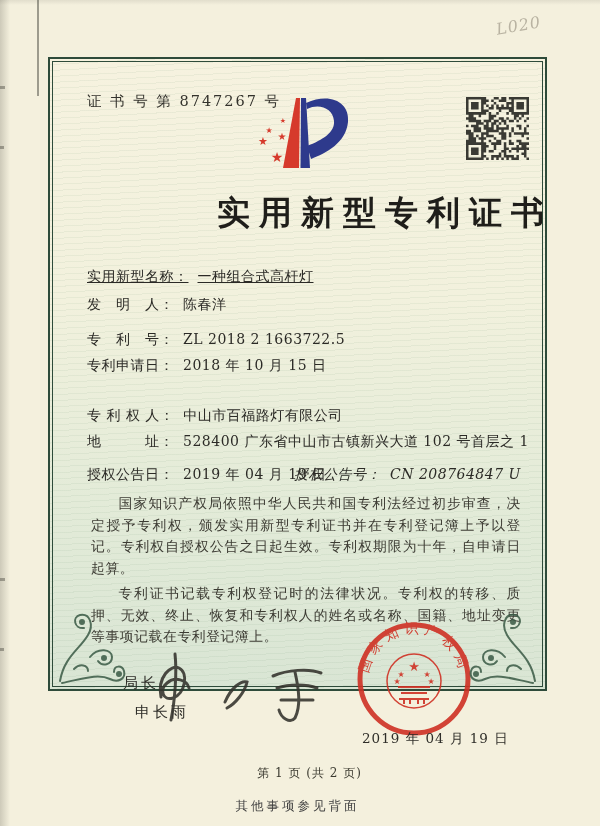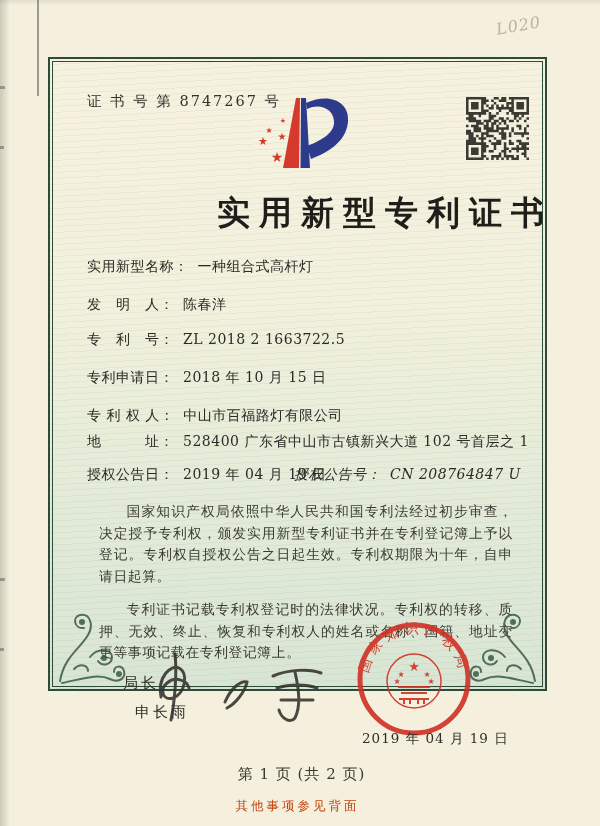--- a/index.html
+++ b/index.html
@@ -42,33 +42,33 @@
     font-size:33px;font-weight:600;letter-spacing:9px;color:#1f1e1a;margin:8px;}
 
   .row{position:absolute;left:37px;width:450px;font-size:14px;line-height:20px;
     color:#2b2a26;white-space:pre;}
   .row .lab{letter-spacing:.5px;}
   .row .val{margin-left:9px;letter-spacing:.5px;}
   .pair2{position:absolute;left:207px;top:0;white-space:pre;font-style:italic;}
 
   .paras{position:absolute;left:37px;top:430px;width:438px;font-size:13.8px;
     line-height:21.5px;color:#3c3b33;letter-spacing:.6px;text-align:justify;}
-  .paras p{margin:12px;text-indent:2em;}
+  .paras p{margin:4px;text-indent:2em;}
 
   .sig-label{position:absolute;left:37px;font-size:15px;letter-spacing:3px;color:#2e2d28;}
   .signature-svg{position:absolute;left:77px;top:583px;}
 
   .seal-svg{position:absolute;left:304px;top:560px;}
   .seal-date{position:absolute;left:312px;top:671px;font-size:13.5px;
     letter-spacing:1px;color:#2f2e29;}
 
-  .page-indicator{position:absolute;left:4px;top:706px;width:100%;text-align:center;
-    font-size:15px;letter-spacing:1px;color:#3a392f;}
+  .page-indicator{position:absolute;left:12px;top:706px;width:100%;text-align:center;
+    font-size:12px;letter-spacing:1px;color:#3a392f;}
   .bottom-note{position:absolute;left:48px;top:798px;width:499px;text-align:center;
-    font-size:12.5px;letter-spacing:3px;color:#c2410c;}
+    font-size:12.5px;letter-spacing:3px;color:#404040;}
 
   .corner-ornament{position:absolute;bottom:2px;}
   .corner-ornament.left{left:2px;}
   .corner-ornament.right{right:2px;transform:scaleX(-1);}
 </style>
 </head>
 <body>
 
 <div class="page">
 
@@ -97,27 +97,27 @@
       <text x="23" y="55" font-size="11" fill="#d63a2c" text-anchor="middle">★</text>
       <text x="37" y="72" font-size="14" fill="#d63a2c" text-anchor="middle">★</text>
     </svg>
 
     <svg id="qr-svg" class="qr" viewBox="0 0 62.5 62.5">
         <path d="M0,0h2.5v2.5h-2.5zM2.5,0h2.5v2.5h-2.5zM5,0h2.5v2.5h-2.5zM7.5,0h2.5v2.5h-2.5zM10,0h2.5v2.5h-2.5zM12.5,0h2.5v2.5h-2.5zM15,0h2.5v2.5h-2.5zM17.5,0h2.5v2.5h-2.5zM27.5,0h2.5v2.5h-2.5zM30,0h2.5v2.5h-2.5zM35,0h2.5v2.5h-2.5zM37.5,0h2.5v2.5h-2.5zM42.5,0h2.5v2.5h-2.5zM45,0h2.5v2.5h-2.5zM47.5,0h2.5v2.5h-2.5zM50,0h2.5v2.5h-2.5zM52.5,0h2.5v2.5h-2.5zM55,0h2.5v2.5h-2.5zM57.5,0h2.5v2.5h-2.5zM60,0h2.5v2.5h-2.5zM0,2.5h2.5v2.5h-2.5zM15,2.5h2.5v2.5h-2.5zM17.5,2.5h2.5v2.5h-2.5zM20,2.5h2.5v2.5h-2.5zM25,2.5h2.5v2.5h-2.5zM32.5,2.5h2.5v2.5h-2.5zM35,2.5h2.5v2.5h-2.5zM37.5,2.5h2.5v2.5h-2.5zM45,2.5h2.5v2.5h-2.5zM60,2.5h2.5v2.5h-2.5zM0,5h2.5v2.5h-2.5zM5,5h2.5v2.5h-2.5zM7.5,5h2.5v2.5h-2.5zM10,5h2.5v2.5h-2.5zM15,5h2.5v2.5h-2.5zM17.5,5h2.5v2.5h-2.5zM27.5,5h2.5v2.5h-2.5zM40,5h2.5v2.5h-2.5zM42.5,5h2.5v2.5h-2.5zM45,5h2.5v2.5h-2.5zM50,5h2.5v2.5h-2.5zM52.5,5h2.5v2.5h-2.5zM55,5h2.5v2.5h-2.5zM60,5h2.5v2.5h-2.5zM0,7.5h2.5v2.5h-2.5zM5,7.5h2.5v2.5h-2.5zM7.5,7.5h2.5v2.5h-2.5zM10,7.5h2.5v2.5h-2.5zM15,7.5h2.5v2.5h-2.5zM20,7.5h2.5v2.5h-2.5zM25,7.5h2.5v2.5h-2.5zM30,7.5h2.5v2.5h-2.5zM35,7.5h2.5v2.5h-2.5zM40,7.5h2.5v2.5h-2.5zM45,7.5h2.5v2.5h-2.5zM50,7.5h2.5v2.5h-2.5zM52.5,7.5h2.5v2.5h-2.5zM55,7.5h2.5v2.5h-2.5zM60,7.5h2.5v2.5h-2.5zM0,10h2.5v2.5h-2.5zM5,10h2.5v2.5h-2.5zM7.5,10h2.5v2.5h-2.5zM10,10h2.5v2.5h-2.5zM15,10h2.5v2.5h-2.5zM22.5,10h2.5v2.5h-2.5zM25,10h2.5v2.5h-2.5zM30,10h2.5v2.5h-2.5zM32.5,10h2.5v2.5h-2.5zM35,10h2.5v2.5h-2.5zM37.5,10h2.5v2.5h-2.5zM40,10h2.5v2.5h-2.5zM42.5,10h2.5v2.5h-2.5zM45,10h2.5v2.5h-2.5zM50,10h2.5v2.5h-2.5zM52.5,10h2.5v2.5h-2.5zM55,10h2.5v2.5h-2.5zM60,10h2.5v2.5h-2.5zM0,12.5h2.5v2.5h-2.5zM15,12.5h2.5v2.5h-2.5zM17.5,12.5h2.5v2.5h-2.5zM20,12.5h2.5v2.5h-2.5zM32.5,12.5h2.5v2.5h-2.5zM42.5,12.5h2.5v2.5h-2.5zM45,12.5h2.5v2.5h-2.5zM60,12.5h2.5v2.5h-2.5zM0,15h2.5v2.5h-2.5zM2.5,15h2.5v2.5h-2.5zM5,15h2.5v2.5h-2.5zM7.5,15h2.5v2.5h-2.5zM10,15h2.5v2.5h-2.5zM12.5,15h2.5v2.5h-2.5zM15,15h2.5v2.5h-2.5zM17.5,15h2.5v2.5h-2.5zM22.5,15h2.5v2.5h-2.5zM30,15h2.5v2.5h-2.5zM40,15h2.5v2.5h-2.5zM45,15h2.5v2.5h-2.5zM47.5,15h2.5v2.5h-2.5zM50,15h2.5v2.5h-2.5zM52.5,15h2.5v2.5h-2.5zM55,15h2.5v2.5h-2.5zM57.5,15h2.5v2.5h-2.5zM60,15h2.5v2.5h-2.5zM2.5,17.5h2.5v2.5h-2.5zM5,17.5h2.5v2.5h-2.5zM12.5,17.5h2.5v2.5h-2.5zM22.5,17.5h2.5v2.5h-2.5zM25,17.5h2.5v2.5h-2.5zM27.5,17.5h2.5v2.5h-2.5zM47.5,17.5h2.5v2.5h-2.5zM50,17.5h2.5v2.5h-2.5zM55,17.5h2.5v2.5h-2.5zM0,20h2.5v2.5h-2.5zM2.5,20h2.5v2.5h-2.5zM5,20h2.5v2.5h-2.5zM7.5,20h2.5v2.5h-2.5zM22.5,20h2.5v2.5h-2.5zM25,20h2.5v2.5h-2.5zM32.5,20h2.5v2.5h-2.5zM35,20h2.5v2.5h-2.5zM40,20h2.5v2.5h-2.5zM47.5,20h2.5v2.5h-2.5zM52.5,20h2.5v2.5h-2.5zM60,20h2.5v2.5h-2.5zM2.5,22.5h2.5v2.5h-2.5zM5,22.5h2.5v2.5h-2.5zM7.5,22.5h2.5v2.5h-2.5zM10,22.5h2.5v2.5h-2.5zM12.5,22.5h2.5v2.5h-2.5zM17.5,22.5h2.5v2.5h-2.5zM20,22.5h2.5v2.5h-2.5zM22.5,22.5h2.5v2.5h-2.5zM27.5,22.5h2.5v2.5h-2.5zM30,22.5h2.5v2.5h-2.5zM35,22.5h2.5v2.5h-2.5zM37.5,22.5h2.5v2.5h-2.5zM42.5,22.5h2.5v2.5h-2.5zM45,22.5h2.5v2.5h-2.5zM50,22.5h2.5v2.5h-2.5zM57.5,22.5h2.5v2.5h-2.5zM10,25h2.5v2.5h-2.5zM12.5,25h2.5v2.5h-2.5zM15,25h2.5v2.5h-2.5zM20,25h2.5v2.5h-2.5zM25,25h2.5v2.5h-2.5zM27.5,25h2.5v2.5h-2.5zM32.5,25h2.5v2.5h-2.5zM37.5,25h2.5v2.5h-2.5zM0,27.5h2.5v2.5h-2.5zM5,27.5h2.5v2.5h-2.5zM7.5,27.5h2.5v2.5h-2.5zM10,27.5h2.5v2.5h-2.5zM17.5,27.5h2.5v2.5h-2.5zM20,27.5h2.5v2.5h-2.5zM25,27.5h2.5v2.5h-2.5zM30,27.5h2.5v2.5h-2.5zM40,27.5h2.5v2.5h-2.5zM50,27.5h2.5v2.5h-2.5zM52.5,27.5h2.5v2.5h-2.5zM60,27.5h2.5v2.5h-2.5zM7.5,30h2.5v2.5h-2.5zM10,30h2.5v2.5h-2.5zM12.5,30h2.5v2.5h-2.5zM17.5,30h2.5v2.5h-2.5zM20,30h2.5v2.5h-2.5zM22.5,30h2.5v2.5h-2.5zM25,30h2.5v2.5h-2.5zM30,30h2.5v2.5h-2.5zM32.5,30h2.5v2.5h-2.5zM35,30h2.5v2.5h-2.5zM37.5,30h2.5v2.5h-2.5zM40,30h2.5v2.5h-2.5zM45,30h2.5v2.5h-2.5zM52.5,30h2.5v2.5h-2.5zM57.5,30h2.5v2.5h-2.5zM0,32.5h2.5v2.5h-2.5zM2.5,32.5h2.5v2.5h-2.5zM7.5,32.5h2.5v2.5h-2.5zM10,32.5h2.5v2.5h-2.5zM12.5,32.5h2.5v2.5h-2.5zM20,32.5h2.5v2.5h-2.5zM22.5,32.5h2.5v2.5h-2.5zM25,32.5h2.5v2.5h-2.5zM27.5,32.5h2.5v2.5h-2.5zM30,32.5h2.5v2.5h-2.5zM35,32.5h2.5v2.5h-2.5zM45,32.5h2.5v2.5h-2.5zM57.5,32.5h2.5v2.5h-2.5zM0,35h2.5v2.5h-2.5zM2.5,35h2.5v2.5h-2.5zM5,35h2.5v2.5h-2.5zM15,35h2.5v2.5h-2.5zM17.5,35h2.5v2.5h-2.5zM20,35h2.5v2.5h-2.5zM32.5,35h2.5v2.5h-2.5zM35,35h2.5v2.5h-2.5zM37.5,35h2.5v2.5h-2.5zM42.5,35h2.5v2.5h-2.5zM47.5,35h2.5v2.5h-2.5zM50,35h2.5v2.5h-2.5zM52.5,35h2.5v2.5h-2.5zM55,35h2.5v2.5h-2.5zM57.5,35h2.5v2.5h-2.5zM60,35h2.5v2.5h-2.5zM2.5,37.5h2.5v2.5h-2.5zM5,37.5h2.5v2.5h-2.5zM10,37.5h2.5v2.5h-2.5zM15,37.5h2.5v2.5h-2.5zM20,37.5h2.5v2.5h-2.5zM22.5,37.5h2.5v2.5h-2.5zM25,37.5h2.5v2.5h-2.5zM35,37.5h2.5v2.5h-2.5zM37.5,37.5h2.5v2.5h-2.5zM42.5,37.5h2.5v2.5h-2.5zM55,37.5h2.5v2.5h-2.5zM2.5,40h2.5v2.5h-2.5zM5,40h2.5v2.5h-2.5zM7.5,40h2.5v2.5h-2.5zM12.5,40h2.5v2.5h-2.5zM15,40h2.5v2.5h-2.5zM17.5,40h2.5v2.5h-2.5zM27.5,40h2.5v2.5h-2.5zM35,40h2.5v2.5h-2.5zM37.5,40h2.5v2.5h-2.5zM60,40h2.5v2.5h-2.5zM0,42.5h2.5v2.5h-2.5zM2.5,42.5h2.5v2.5h-2.5zM5,42.5h2.5v2.5h-2.5zM7.5,42.5h2.5v2.5h-2.5zM15,42.5h2.5v2.5h-2.5zM22.5,42.5h2.5v2.5h-2.5zM30,42.5h2.5v2.5h-2.5zM32.5,42.5h2.5v2.5h-2.5zM42.5,42.5h2.5v2.5h-2.5zM50,42.5h2.5v2.5h-2.5zM52.5,42.5h2.5v2.5h-2.5zM0,45h2.5v2.5h-2.5zM2.5,45h2.5v2.5h-2.5zM5,45h2.5v2.5h-2.5zM7.5,45h2.5v2.5h-2.5zM10,45h2.5v2.5h-2.5zM12.5,45h2.5v2.5h-2.5zM15,45h2.5v2.5h-2.5zM17.5,45h2.5v2.5h-2.5zM25,45h2.5v2.5h-2.5zM27.5,45h2.5v2.5h-2.5zM30,45h2.5v2.5h-2.5zM32.5,45h2.5v2.5h-2.5zM37.5,45h2.5v2.5h-2.5zM42.5,45h2.5v2.5h-2.5zM45,45h2.5v2.5h-2.5zM52.5,45h2.5v2.5h-2.5zM55,45h2.5v2.5h-2.5zM57.5,45h2.5v2.5h-2.5zM60,45h2.5v2.5h-2.5zM0,47.5h2.5v2.5h-2.5zM15,47.5h2.5v2.5h-2.5zM17.5,47.5h2.5v2.5h-2.5zM20,47.5h2.5v2.5h-2.5zM27.5,47.5h2.5v2.5h-2.5zM37.5,47.5h2.5v2.5h-2.5zM50,47.5h2.5v2.5h-2.5zM55,47.5h2.5v2.5h-2.5zM57.5,47.5h2.5v2.5h-2.5zM0,50h2.5v2.5h-2.5zM5,50h2.5v2.5h-2.5zM7.5,50h2.5v2.5h-2.5zM10,50h2.5v2.5h-2.5zM15,50h2.5v2.5h-2.5zM17.5,50h2.5v2.5h-2.5zM27.5,50h2.5v2.5h-2.5zM37.5,50h2.5v2.5h-2.5zM40,50h2.5v2.5h-2.5zM45,50h2.5v2.5h-2.5zM47.5,50h2.5v2.5h-2.5zM50,50h2.5v2.5h-2.5zM52.5,50h2.5v2.5h-2.5zM55,50h2.5v2.5h-2.5zM57.5,50h2.5v2.5h-2.5zM60,50h2.5v2.5h-2.5zM0,52.5h2.5v2.5h-2.5zM5,52.5h2.5v2.5h-2.5zM7.5,52.5h2.5v2.5h-2.5zM10,52.5h2.5v2.5h-2.5zM15,52.5h2.5v2.5h-2.5zM17.5,52.5h2.5v2.5h-2.5zM22.5,52.5h2.5v2.5h-2.5zM25,52.5h2.5v2.5h-2.5zM35,52.5h2.5v2.5h-2.5zM37.5,52.5h2.5v2.5h-2.5zM42.5,52.5h2.5v2.5h-2.5zM50,52.5h2.5v2.5h-2.5zM57.5,52.5h2.5v2.5h-2.5zM0,55h2.5v2.5h-2.5zM5,55h2.5v2.5h-2.5zM7.5,55h2.5v2.5h-2.5zM10,55h2.5v2.5h-2.5zM15,55h2.5v2.5h-2.5zM32.5,55h2.5v2.5h-2.5zM37.5,55h2.5v2.5h-2.5zM55,55h2.5v2.5h-2.5zM57.5,55h2.5v2.5h-2.5zM0,57.5h2.5v2.5h-2.5zM15,57.5h2.5v2.5h-2.5zM17.5,57.5h2.5v2.5h-2.5zM25,57.5h2.5v2.5h-2.5zM27.5,57.5h2.5v2.5h-2.5zM30,57.5h2.5v2.5h-2.5zM32.5,57.5h2.5v2.5h-2.5zM37.5,57.5h2.5v2.5h-2.5zM40,57.5h2.5v2.5h-2.5zM42.5,57.5h2.5v2.5h-2.5zM45,57.5h2.5v2.5h-2.5zM50,57.5h2.5v2.5h-2.5zM57.5,57.5h2.5v2.5h-2.5zM0,60h2.5v2.5h-2.5zM2.5,60h2.5v2.5h-2.5zM5,60h2.5v2.5h-2.5zM7.5,60h2.5v2.5h-2.5zM10,60h2.5v2.5h-2.5zM12.5,60h2.5v2.5h-2.5zM15,60h2.5v2.5h-2.5zM20,60h2.5v2.5h-2.5zM25,60h2.5v2.5h-2.5zM30,60h2.5v2.5h-2.5zM35,60h2.5v2.5h-2.5zM40,60h2.5v2.5h-2.5zM45,60h2.5v2.5h-2.5zM47.5,60h2.5v2.5h-2.5zM50,60h2.5v2.5h-2.5zM60,60h2.5v2.5h-2.5z" fill="#262621" opacity="0.9"></path>
       </svg>
 
     <h1 class="title">实用新型专利证书</h1>
 
-    <div class="row" style="top:197px;"><span class="lab">实用新型名称：</span><span class="val">一种组合式高杆灯</span></div>
+    <div class="row" style="top:207px;text-decoration:underline;"><span class="lab">实用新型名称：</span><span class="val">一种组合式高杆灯</span></div>
 
     <div class="row" style="top:235px;"><span class="lab">发　明　人：</span><span class="val">陈春洋</span></div>
 
     <div class="row" style="top:270px;"><span class="lab">专　利　号：</span><span class="val">ZL 2018 2 1663722.5</span></div>
 
-    <div class="row" style="top:308px;"><span class="lab">专利申请日：</span><span class="val">2018 年 10 月 15 日</span></div>
+    <div class="row" style="top:296px;"><span class="lab">专利申请日：</span><span class="val">2018 年 10 月 15 日</span></div>
 
     <div class="row" style="top:346px;"><span class="lab">专 利 权 人：</span><span class="val">中山市百福路灯有限公司</span></div>
 
     <div class="row" style="top:372px;"><span class="lab">地　　　址：</span><span class="val">528400 广东省中山市古镇新兴大道 102 号首层之 1</span></div>
 
     <div class="row" style="top:405px;"><span class="lab">授权公告日：</span><span class="val">2019 年 04 月 19 日</span><span class="pair2"><span class="lab">授权公告号：</span><span class="val">CN 208764847 U</span></span></div>
 
     <div class="paras">
       <p>国家知识产权局依照中华人民共和国专利法经过初步审查，决定授予专利权，颁发实用新型专利证书并在专利登记簿上予以登记。专利权自授权公告之日起生效。专利权期限为十年，自申请日起算。</p>
       <p>专利证书记载专利权登记时的法律状况。专利权的转移、质押、无效、终止、恢复和专利权人的姓名或名称、国籍、地址变更等事项记载在专利登记簿上。</p>

